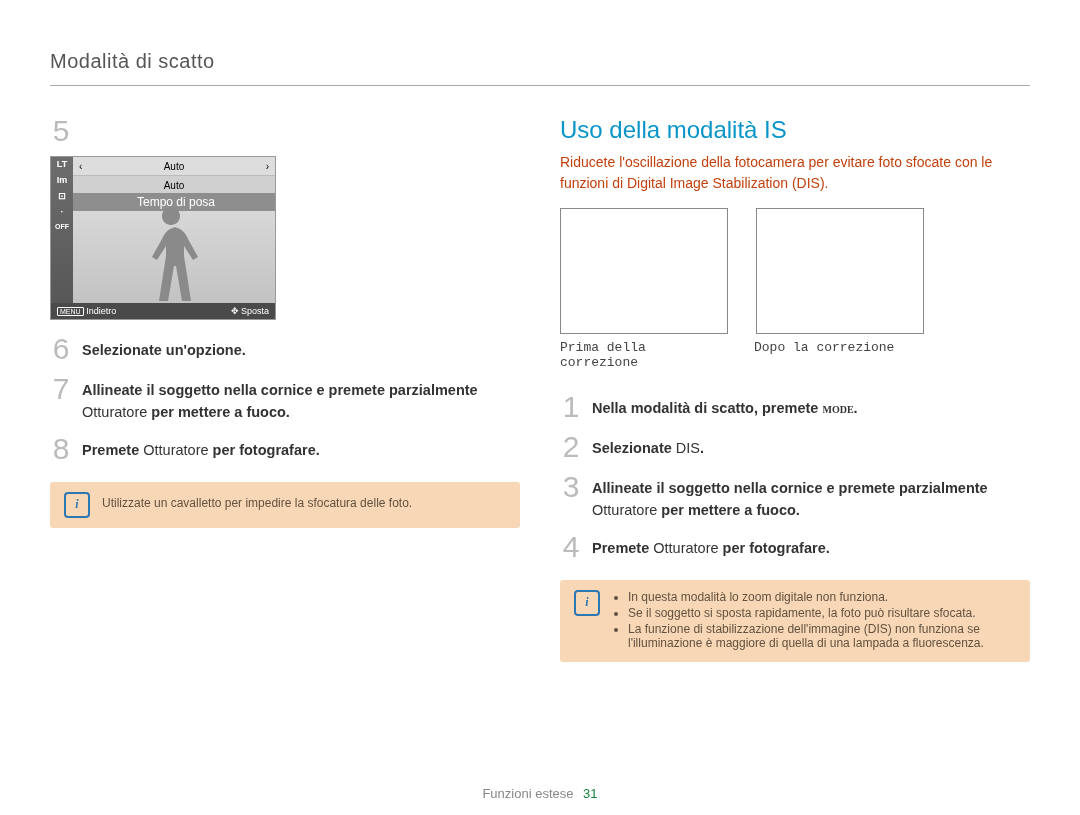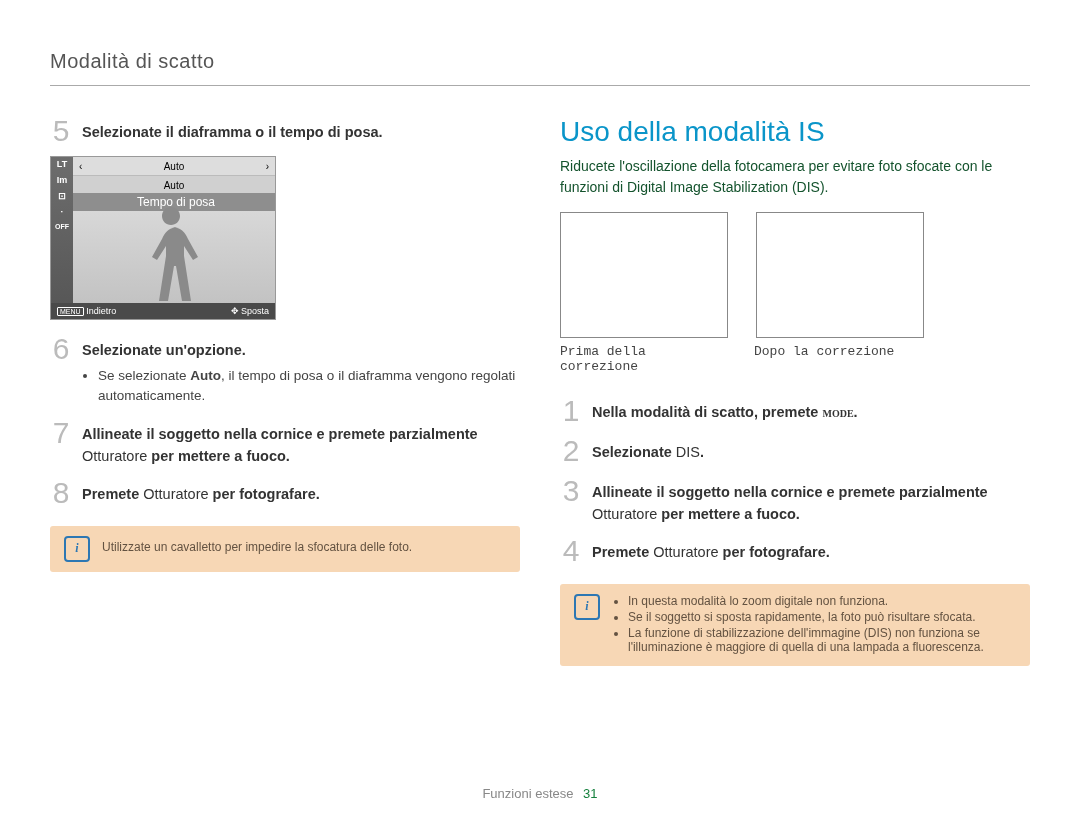--- a/index.html
+++ b/index.html
@@ -61,27 +61,27 @@
   .bullets {
     margin: 4px 0 0 0;
     padding-left: 16px;
     font-size: 13.5px;
     font-weight: 400;
     color: #444;
   }
   .bullets li { margin-bottom: 2px; }
   .heading-blue {
     color: #0a95c9;
-    font-size: 28px;
+    font-size: 24px;
     font-weight: 400;
     margin: 0 0 8px 0;
   }
   .sub-desc {
     font-size: 14px;
-    color: #14532d;
+    color: #c2410c;
     line-height: 1.5;
     margin-bottom: 14px;
   }
   
   .lcd-wrap { display: flex; gap: 24px; align-items: flex-start; margin: 8px 0 14px 0; }
   .lcd {
     width: 224px;
     height: 162px;
     border: 1px solid #999;
     background: linear-gradient(#e4e4e4, #bfbfbf);
@@ -161,23 +161,20 @@
 
 <div class="page">
   <div class="page-header">Modalità di scatto</div>
 
   <div class="cols">
 
     <div class="col">
 
       <div class="step">
         <div class="step-num">5</div>
-        <div class="step-body">
-          <span class="strong">Selezionate il diaframma o il tempo di posa.</span>
-        </div>
       </div>
 
       <div class="lcd-wrap">
         <div class="lcd">
           <div class="lcd-left">
             <span>LT</span>
             <span>Im</span>
             <span>⊡</span>
             <span>·</span>
             <span style="font-size:7px">OFF</span>
@@ -208,25 +205,20 @@
               <span>Sposta</span>
             </span>
           </div>
         </div>
       </div>
 
       <div class="step">
         <div class="step-num">6</div>
         <div class="step-body">
           <span class="strong">Selezionate un'opzione.</span>
-          <ul class="bullets">
-            <li>
-              <span>Se selezionate </span><span class="strong">Auto</span><span>, il tempo di posa o il diaframma vengono regolati automaticamente.</span>
-            </li>
-          </ul>
         </div>
       </div>
 
       <div class="step">
         <div class="step-num">7</div>
         <div class="step-body">
           <span class="strong">Allineate il soggetto nella cornice e premete parzialmente </span><span>Otturatore</span><span class="strong"> per mettere a fuoco.</span>
         </div>
       </div>
 

